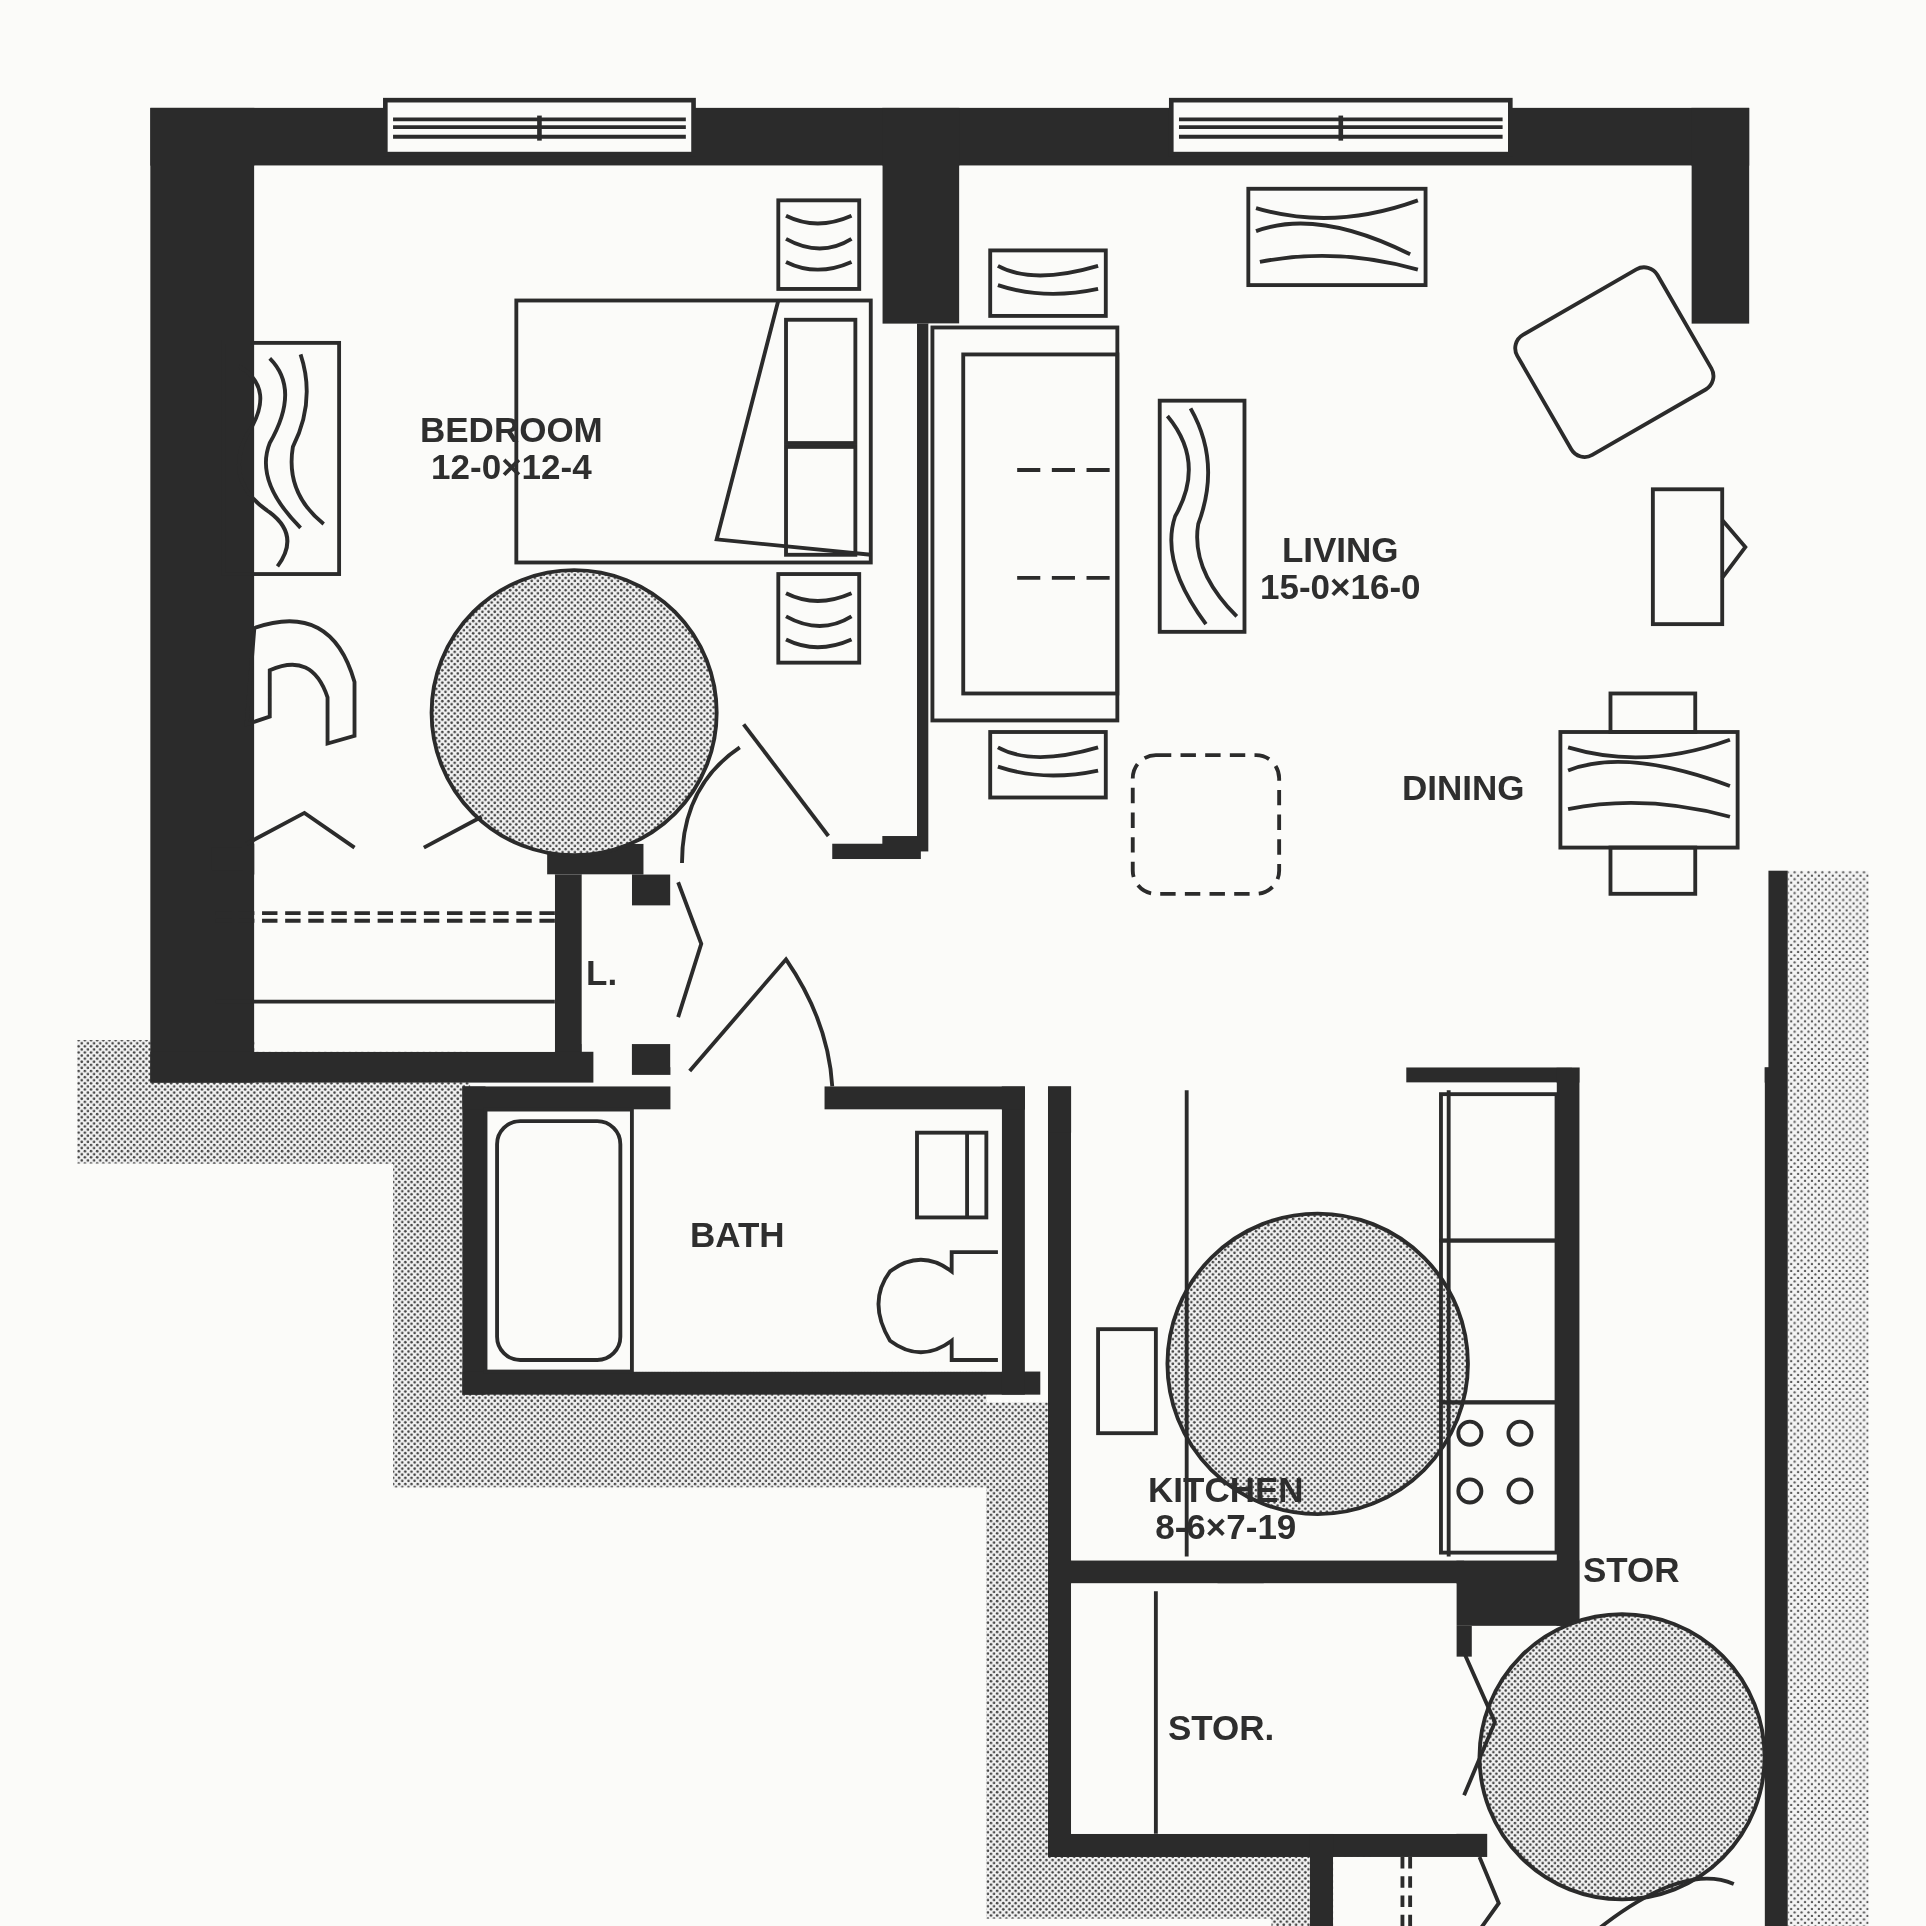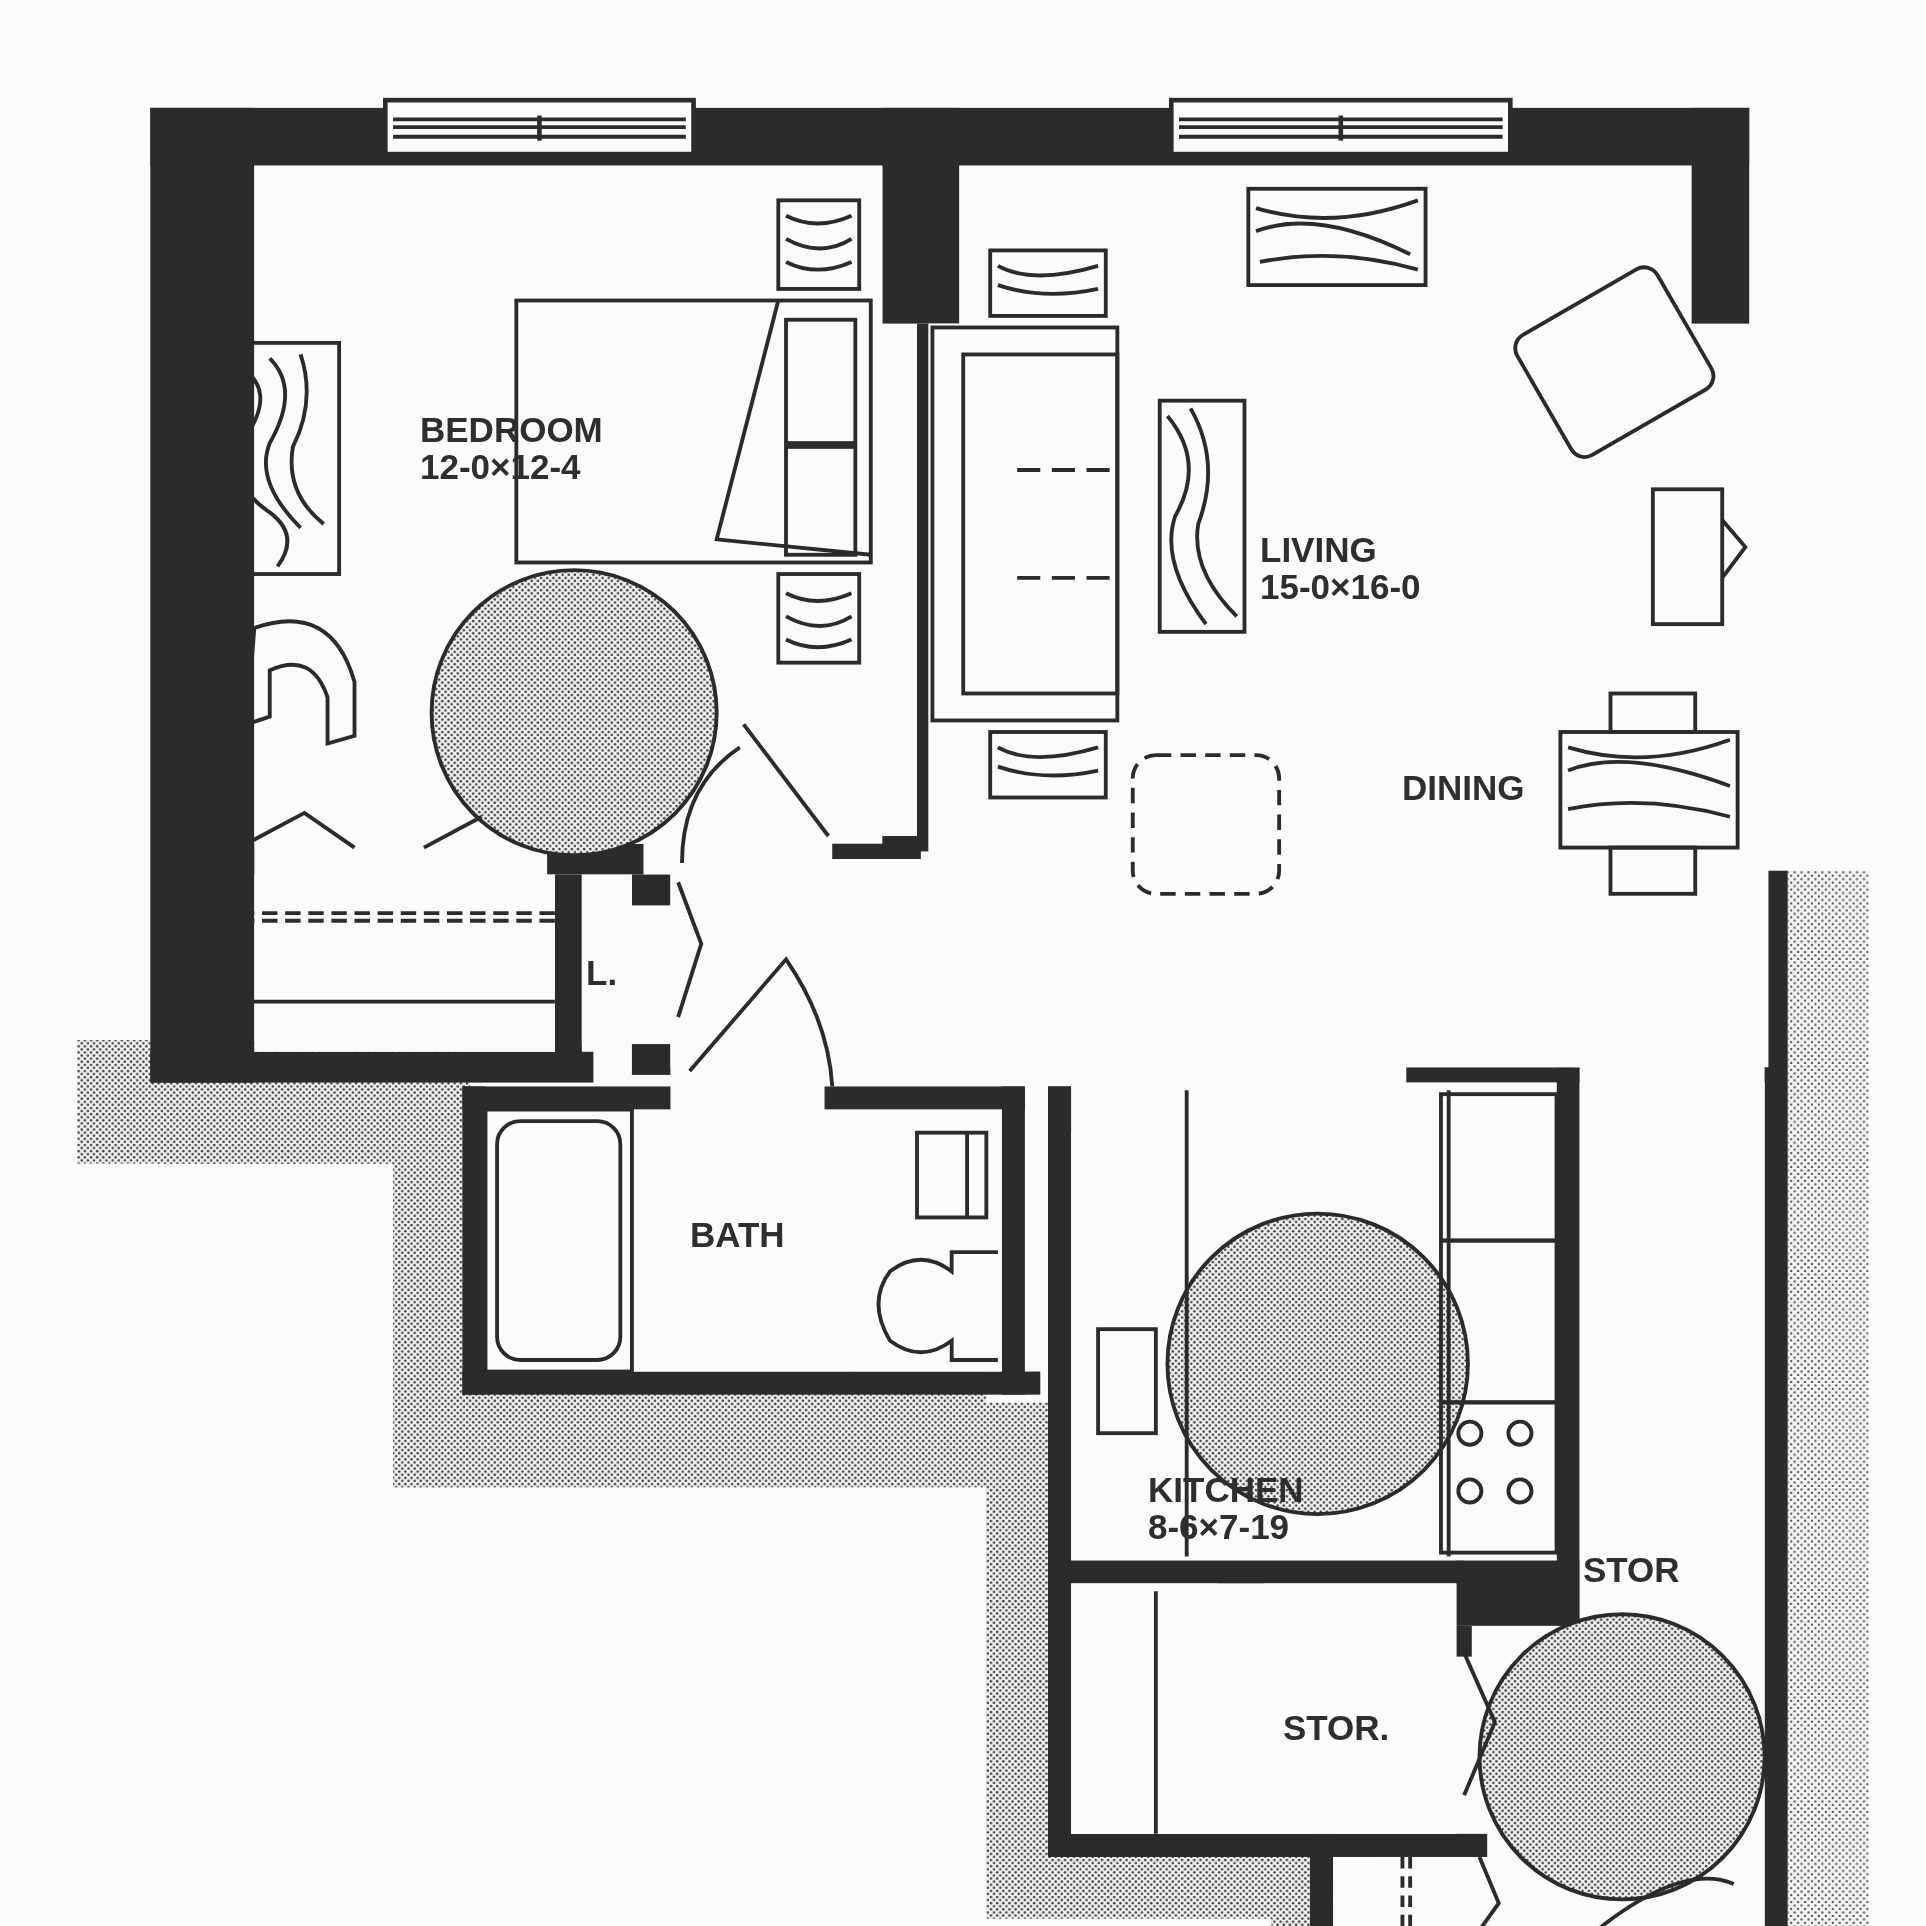--- a/index.html
+++ b/index.html
@@ -1,18 +1,18 @@
 <!DOCTYPE html>
 <html style="font-size:6.2px"><head>
 <meta charset="utf-8">
 <style>
   html,body{margin:0;padding:0;background:#fbfbf9;}
   body{width:1965px;height:2552px;position:relative;overflow:hidden;font-family:"Liberation Sans",sans-serif;}
   svg.plan{position:absolute;left:0;top:0;}
-  .lbl{position:absolute;font-family:"Liberation Sans",sans-serif;font-weight:bold;color:#2e2e2e;line-height:1.05;white-space:nowrap;}
+  .lbl{position:absolute;font-family:"Liberation Sans",sans-serif;font-weight:bold;color:#2e2e2e;line-height:1.05;text-align:center;white-space:nowrap;}
   .room-name{font-size:35px;}
 </style>
 </head>
 <body>
 
 <svg class="plan" width="1965" height="2552" viewBox="0 0 5100 6624">
   <defs>
     <pattern id="dots" width="16" height="16" patternUnits="userSpaceOnUse">
       <rect width="16" height="16" fill="#f2f2f2"></rect>
       <circle cx="4" cy="4" r="3.4" fill="#444"></circle>
@@ -215,16 +215,16 @@
 <div class="lbl room-name" style="left:690px;top:1217px;">
   <span>BATH</span>
 </div>
 <div class="lbl room-name" style="left:1148px;top:1472px;">
   <div>KITCHEN</div>
   <div>8-6×7-19</div>
 </div>
 <div class="lbl room-name" style="left:1583px;top:1552px;">
   <span>STOR</span>
 </div>
-<div class="lbl room-name" style="left:1283px;top:1710px;">
+<div class="lbl room-name" style="left:1168px;top:1710px;">
   <span>STOR.</span>
 </div>
 
 
 </body></html>

